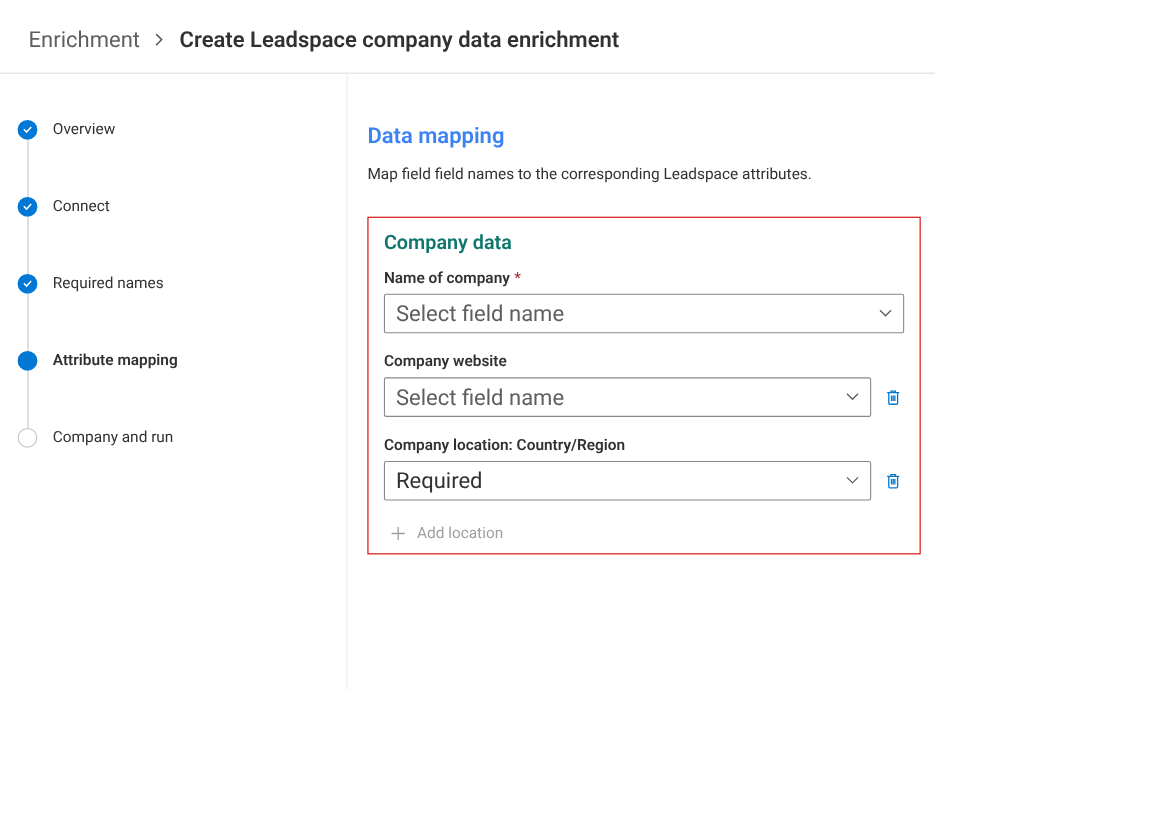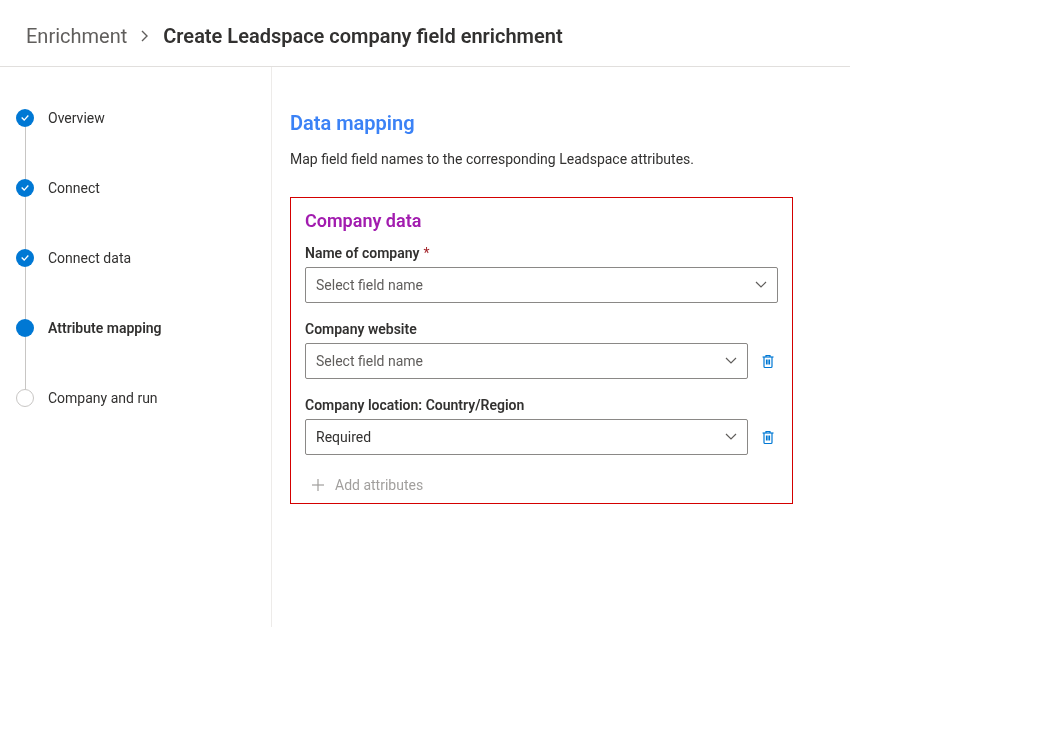--- a/index.html
+++ b/index.html
@@ -43,21 +43,21 @@
     width: 850px;
   }
 
   .layout {
     display: flex;
     align-items: stretch;
   }
 
   
   .sidebar {
-    width: 272px;
+    width: 316px;
     padding: 42px 20px 0 16px;
     border-right: 1px solid #edebe9;
     min-height: 560px;
     position: relative;
   }
   .steps {
     list-style: none;
     margin: 0;
     padding: 0;
     position: relative;
@@ -133,21 +133,21 @@
   }
   
   .panel {
     border: 1px solid #d40000;
   }
 
   .panel h2 {
     font-size: 18px;
     font-weight: 600;
     margin: 2px 0 14px 4px;
-    color: #a21caf;
+    color: #0f766e;
   }
 
   .field-group {
     margin-bottom: 18px;
     padding: 0 4px;
   }
   .field-group:last-of-type { margin-bottom: 14px; }
 
   .field-label {
     display: block;
@@ -174,21 +174,21 @@
     align-items: center;
     padding: 0 10px;
     cursor: pointer;
     position: relative;
   }
   .select-box.wide { width: 100%; }
   .select-box .value {
     flex: 1;
     text-align: left;
     color: #323130;
-    font-size: 14px;
+    font-size: 20px;
   }
   .select-box .value.placeholder { color: #605e5c; }
 
   .select-box .chev-down {
     width: 12px;
     height: 12px;
     color: #605e5c;
   }
 
   .trash-btn {
@@ -220,21 +220,21 @@
   }
 </style>
 </head>
 <body>
 
 <div class="breadcrumb">
   <span class="crumb-parent">Enrichment</span>
   <svg class="chev" viewBox="0 0 8 12" fill="none">
     <path d="M1 1 L6 6 L1 11" stroke="currentColor" stroke-width="1.4" fill="none"></path>
   </svg>
-  <span class="crumb-current">Create Leadspace company field enrichment</span>
+  <span class="crumb-current">Create Leadspace company data enrichment</span>
 </div>
 
 <hr class="divider">
 
 <div class="layout">
 
   <nav class="sidebar">
     <ul class="steps">
       <li class="step completed">
         <span class="line"></span>
@@ -254,21 +254,21 @@
         </span>
         <span class="label">Connect</span>
       </li>
       <li class="step completed">
         <span class="line"></span>
         <span class="dot">
           <svg viewBox="0 0 12 12">
               <path d="M10 3 L5 8.5 L2 5.5" stroke="#fff" stroke-width="1.6" fill="none"></path>
             </svg>
         </span>
-        <span class="label">Connect data</span>
+        <span class="label">Required names</span>
       </li>
       <li class="step current">
         <span class="line"></span>
         <span class="dot"></span>
         <span class="label">Attribute mapping</span>
       </li>
       <li class="step upcoming">
         <span class="dot"></span>
         <span class="label">Company and run</span>
       </li>
@@ -338,17 +338,17 @@
             </svg>
           </button>
         </div>
       </div>
 
       <div class="add-attr">
         <svg class="plus" viewBox="0 0 14 14" stroke="currentColor" stroke-width="1.2">
           <path d="M7 1 V13"></path>
             <path d="M1 7 H13"></path>
         </svg>
-        <span>Add attributes</span>
+        <span>Add location</span>
       </div>
     </div>
   </main>
 </div>
 
 </body></html>

